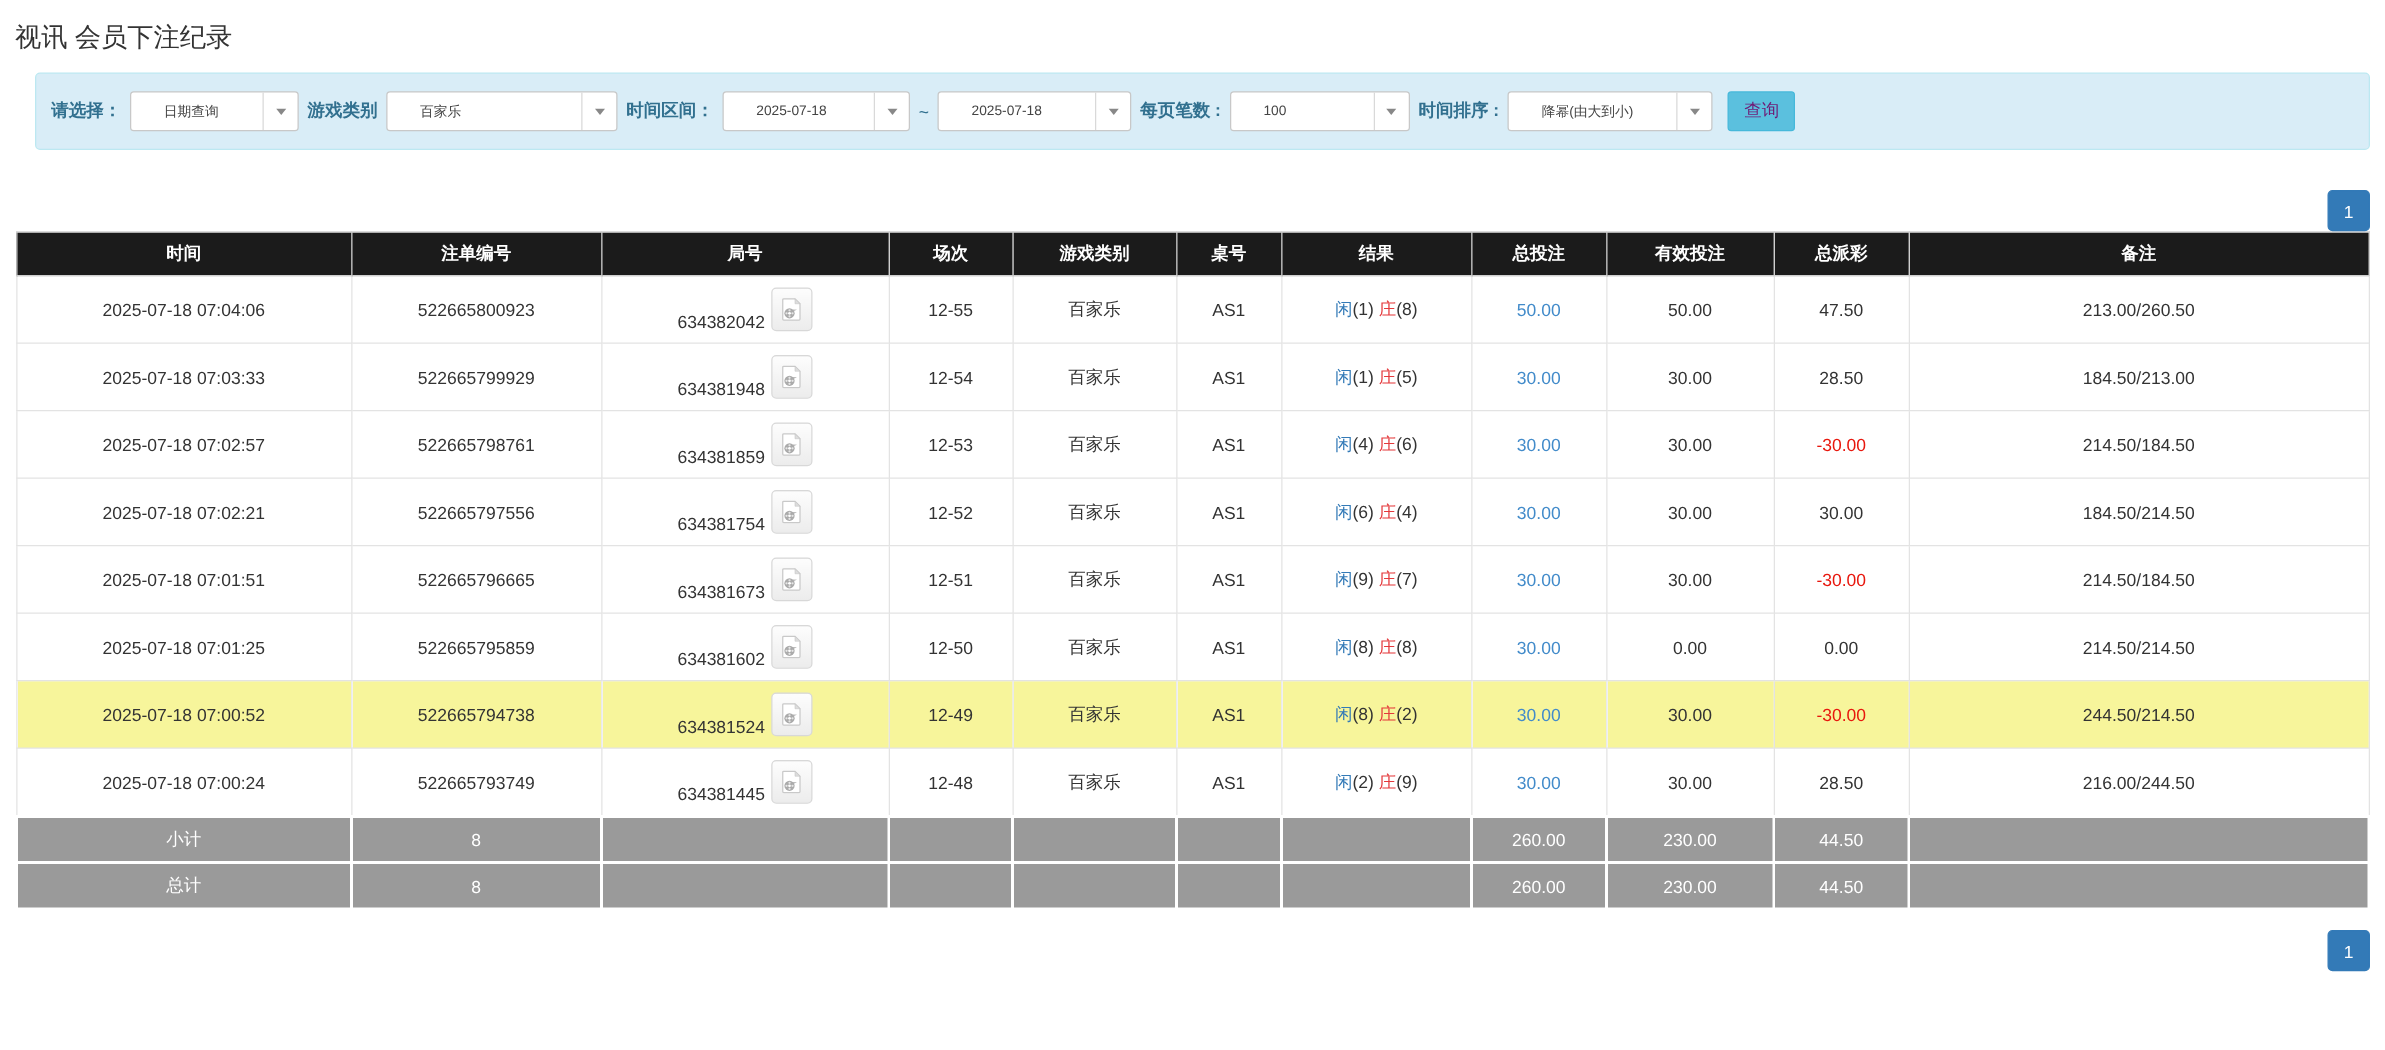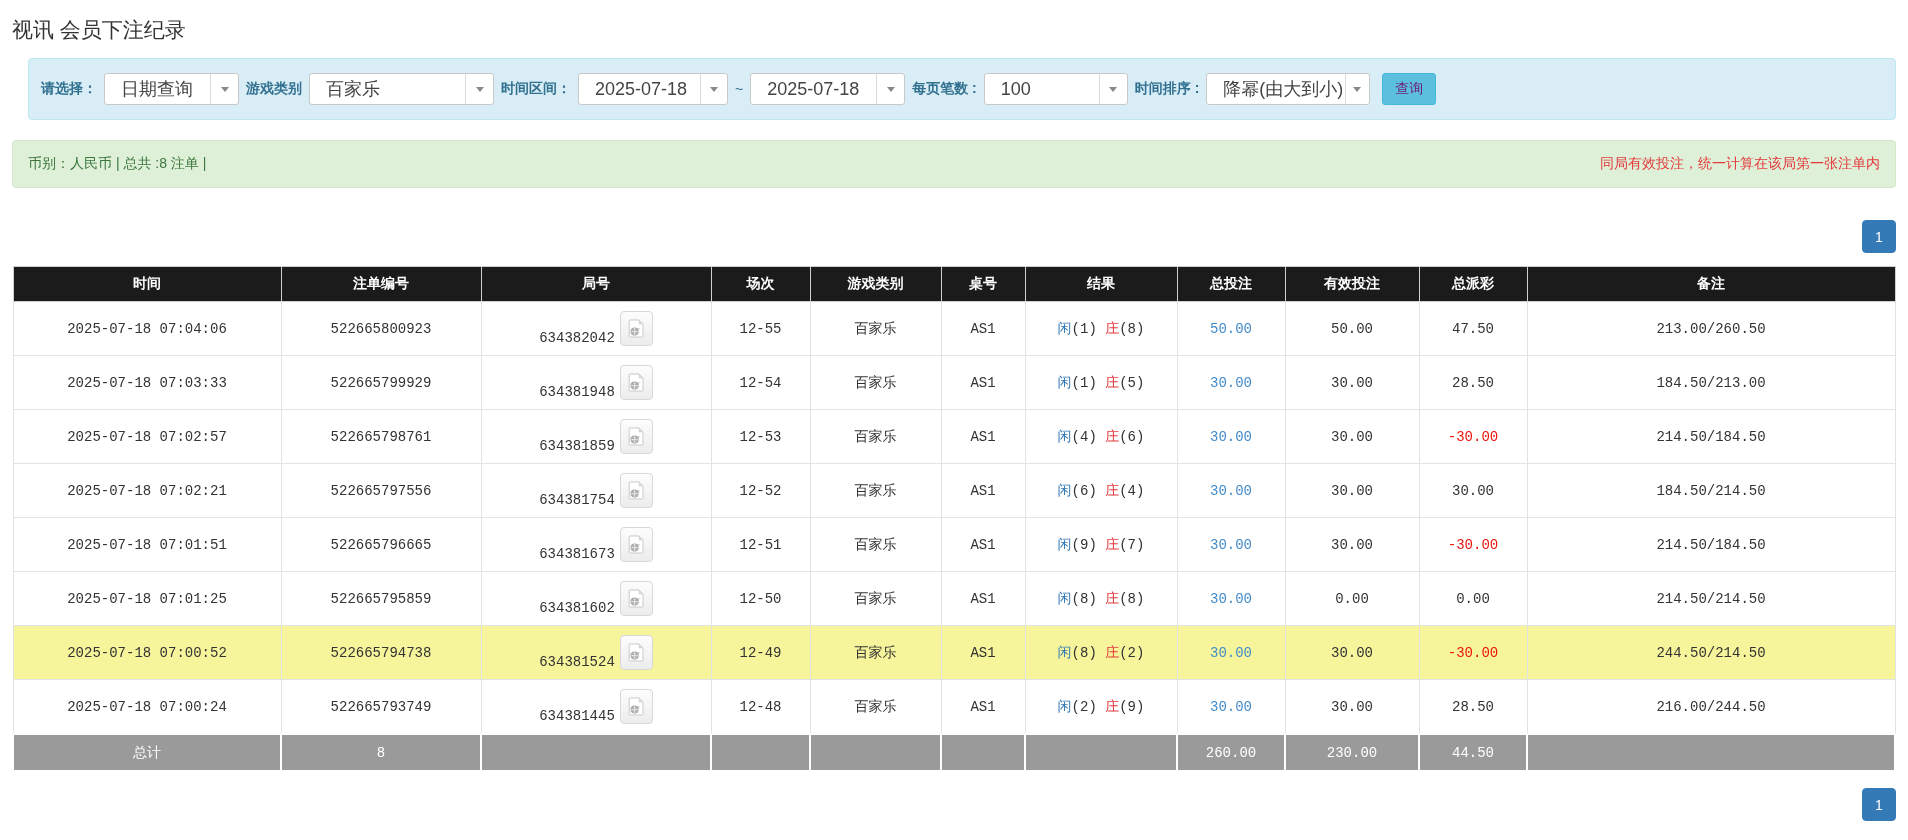--- a/index.html
+++ b/index.html
@@ -14,21 +14,21 @@
   
   .filter-bar {
     background:#d9edf7; border:1px solid #bce8f1; border-radius:4px;
     padding:14px 12px; display:flex; align-items:center; gap:7px;margin-left:16px;
   }
   .flabel { color:#31708f; font-weight:bold; font-size:14px; white-space:nowrap; }
   .combo {
     background:#fff; border:1px solid #c8c8c8; border-radius:3px; height:32px;
     display:flex; align-items:center; justify-content:space-between; box-sizing:border-box; cursor:pointer;
   }
-  .combo .val { padding:0 16px; font-size:18px; color:#444; white-space:nowrap; overflow:hidden; }
+  .combo .val { padding:0 26px; font-size:11px; color:#444; white-space:nowrap; overflow:hidden; }
   .combo .caret-box { width:27px; align-self:stretch; border-left:1px solid #d9d9d9; display:flex; align-items:center; justify-content:center; }
   .caret { width:0; height:0; border-left:4px solid transparent; border-right:4px solid transparent; border-top:5px solid #888; }
   .w1{width:135px}.w2{width:185px}.w3{width:150px}.w4{width:155px}.w5{width:144px}.w6{width:164px}
   .tilde { color:#31708f; font-size:14px; }
   .btn-query {
     background:#5bc0de; border:1px solid #46b8da; color:#701a75; font-size:14px;
     height:32px; padding:0 12px; border-radius:3px; margin-left:5px; cursor:pointer;
     font-family:inherit;
   }
 
@@ -43,21 +43,21 @@
 
   
   .pager { display:flex; justify-content:flex-end; margin-top:32px; }
   .bottom-pager { margin-top:16px; }
   .page-btn {
     min-width:34px; height:33px; box-sizing:border-box; background:#337ab7; border:1px solid #337ab7;
     color:#fff; font-size:14px; border-radius:4px; display:flex; align-items:center; justify-content:center; cursor:pointer;
   }
 
   
-  table.records { margin-top:13px; width:100%; border-collapse:collapse; table-layout:fixed;font-family:Liberation Mono, monospace; }
+  table.records { width:100%; border-collapse:collapse; table-layout:fixed; }
   .records th {
     background:#1b1b1b; color:#fff; font-weight:bold; height:34px;
     border:1px solid #cfcfcf; font-size:14px; padding:0 2px;
   }
   .records td {
     border:1px solid #e3e3e3; height:53px; text-align:center; color:#333;
     background:#fff; font-size:14px; padding:0 4px; overflow:hidden;
   }
   tr.highlight td { background:#f7f59b; }
   .link { color:#428bca; cursor:pointer; }
@@ -124,24 +124,20 @@
     <div class="combo w6">
       <span class="val">降幂(由大到小)</span>
       <span class="caret-box">
           <span class="caret"></span>
         </span>
     </div>
 
     <button class="btn-query">查询</button>
   </div>
 
-  <div class="summary-bar">
-    <span class="summary-left">币别：人民币 | 总共 :8 注单 |</span>
-    <span class="summary-right">同局有效投注，统一计算在该局第一张注单内</span>
-  </div>
 
   <div class="pager">
     <div class="page-btn">1</div>
   </div>
 
   <table class="records">
     <colgroup>
       <col style="width:268px">
         <col style="width:200px">
         <col style="width:230px">
@@ -430,32 +426,45 @@
       <span class="red">庄</span><span>(9)</span>
     </td>
     <td><span class="link">30.00</span></td>
     <td>30.00</td>
     <td>28.50</td>
     <td>216.00/244.50</td>
   </tr>
       </tbody>
     <tfoot>
       <tr>
-        <td>总计</td>
+        <td>小计</td>
         <td>8</td>
         <td></td>
           <td></td>
           <td></td>
         <td></td>
           <td></td>
         <td>260.00</td>
         <td>230.00</td>
         <td>44.50</td>
         <td></td>
       </tr>
+      <tr>
+        <td>总计</td>
+        <td>8</td>
+        <td></td>
+          <td></td>
+          <td></td>
+        <td></td>
+          <td></td>
+        <td>260.00</td>
+        <td>230.00</td>
+        <td>44.50</td>
+        <td></td>
+      </tr>
     </tfoot>
   </table>
 
   <div class="pager bottom-pager">
     <div class="page-btn">1</div>
   </div>
 
 </div>
 
 </body></html>

